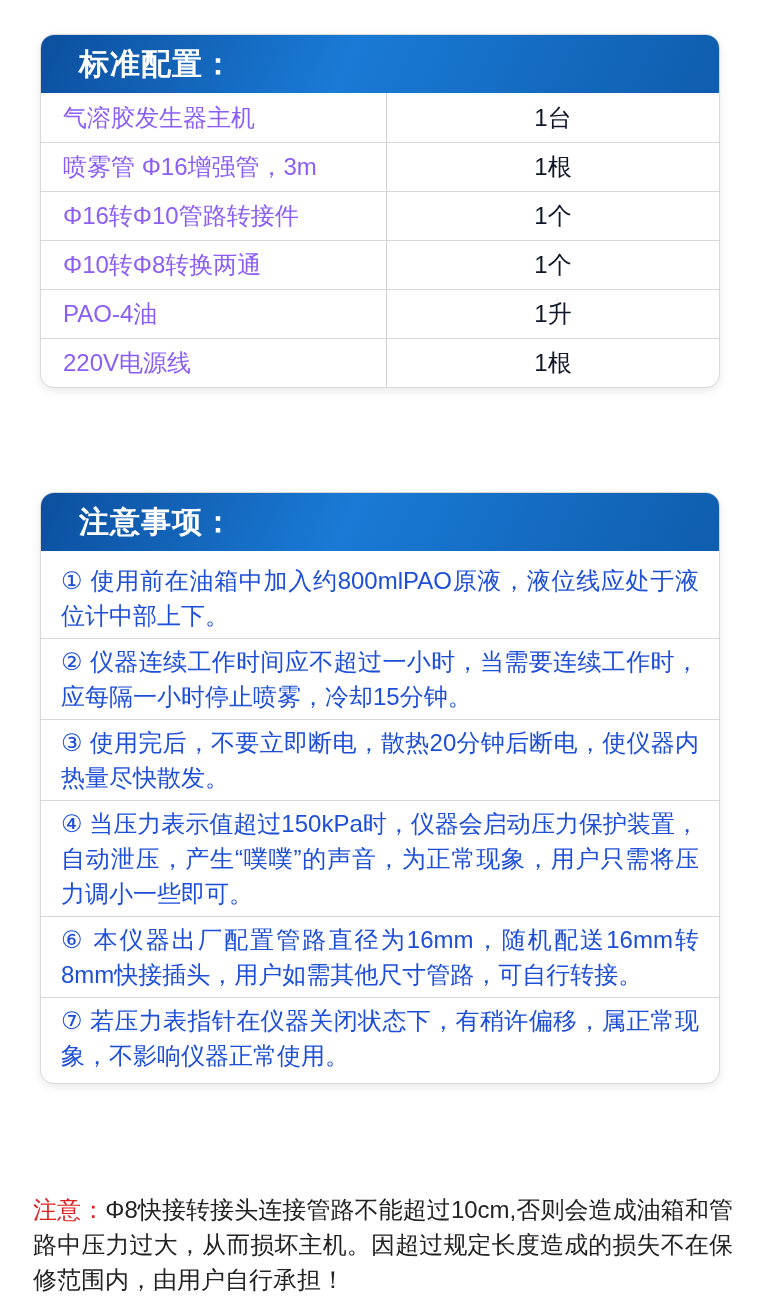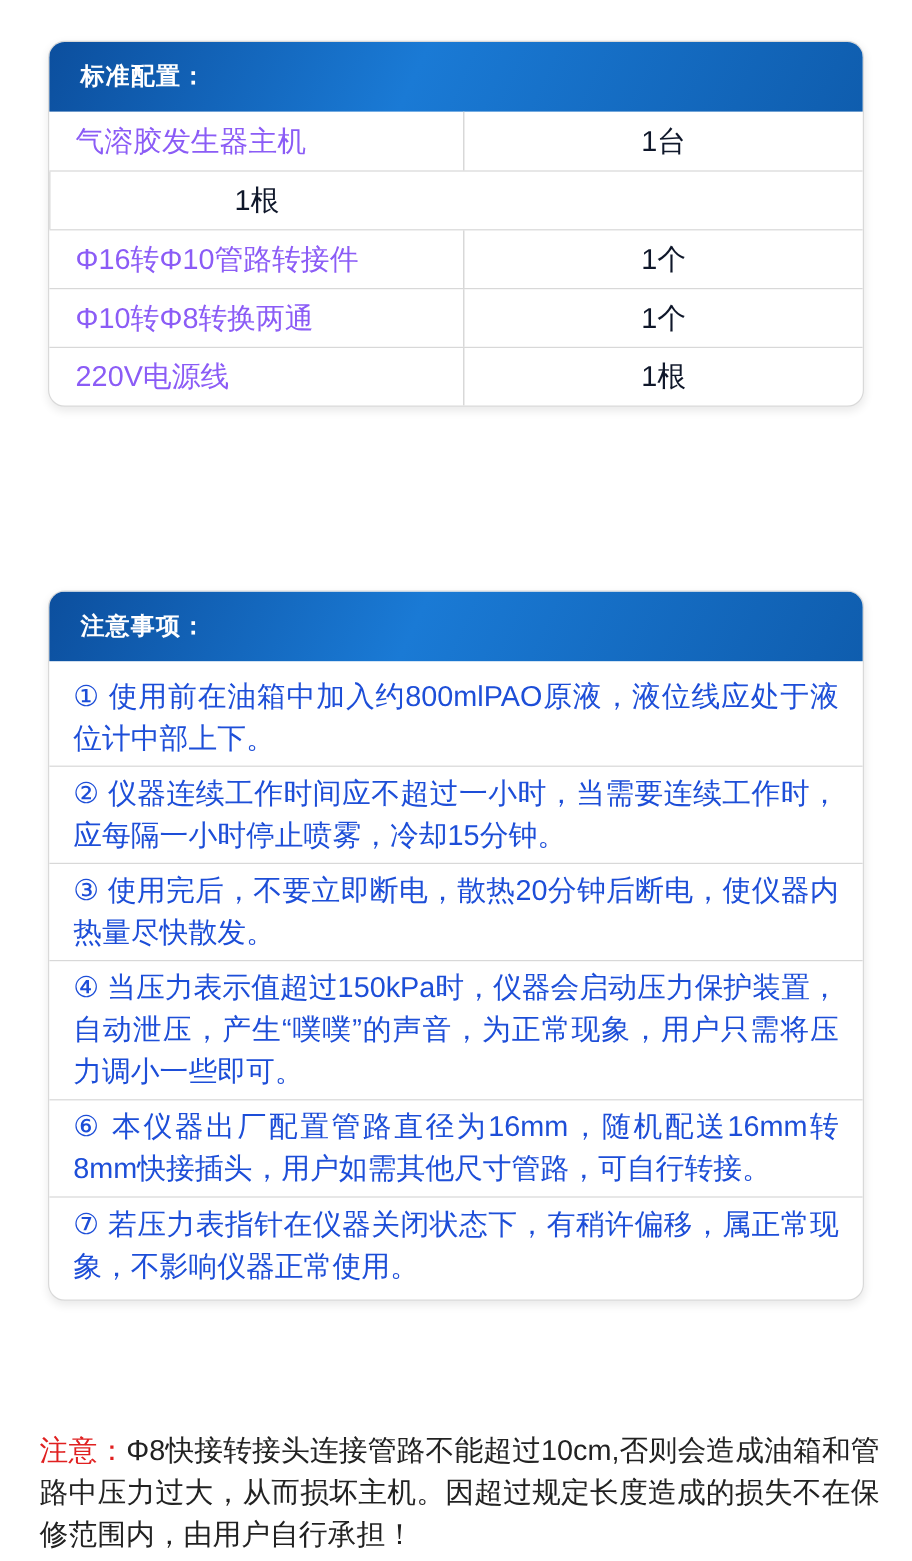--- a/index.html
+++ b/index.html
@@ -26,23 +26,23 @@
   .card-notes  { top: 492px; }
   .card-header {
     height: 58px;
     background: linear-gradient(115deg, #0c4f9e 0%, #1a7ad5 45%, #0f5dae 100%);
     display: flex;
     align-items: center;
     padding: 0 22px;
     box-sizing: border-box;
   }
   .card-header h2 {
-    margin: 4px;
+    margin: 16px;
     color: #ffffff;
-    font-size: 20px;
+    font-size: 30px;
     font-weight: 700;
     letter-spacing: 1px;
     line-height: 1;
   }
   
   .config-row {
     display: grid;
     grid-template-columns: 345px 1fr;
     height: 49px;
     box-sizing: border-box;
@@ -100,29 +100,34 @@
   <section class="card card-config">
     <header class="card-header">
       <h2>标准配置：</h2>
     </header>
     <div class="config-table" id="config-table">
         <div class="config-row">
           <div class="cell-item">气溶胶发生器主机</div>
           <div class="cell-qty">1台</div>
         </div>
         <div class="config-row">
+          <div class="cell-item">喷雾管 Φ16增强管，3m</div>
           <div class="cell-qty">1根</div>
         </div>
         <div class="config-row">
           <div class="cell-item">Φ16转Φ10管路转接件</div>
           <div class="cell-qty">1个</div>
         </div>
         <div class="config-row">
           <div class="cell-item">Φ10转Φ8转换两通</div>
           <div class="cell-qty">1个</div>
+        </div>
+        <div class="config-row">
+          <div class="cell-item">PAO-4油</div>
+          <div class="cell-qty">1升</div>
         </div>
         <div class="config-row">
           <div class="cell-item">220V电源线</div>
           <div class="cell-qty">1根</div>
         </div>
       </div>
   </section>
 
   <section class="card card-notes">
     <header class="card-header">

